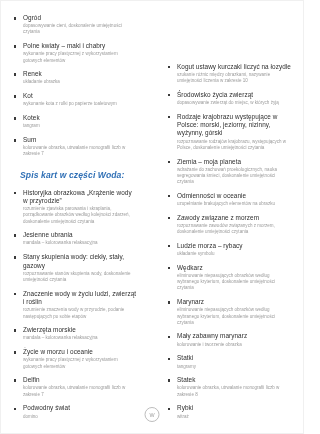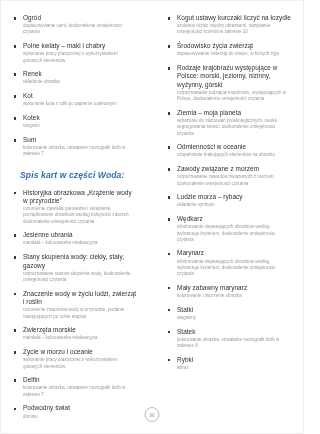--- a/index.html
+++ b/index.html
@@ -26,21 +26,21 @@
     position: absolute;
     left: 0; top: 0;
     width: 100%; height: 100%;
     border: 1px solid #f0f0f0;
     box-sizing: border-box;
     pointer-events: none;
   }
   .columns {
     display: flex;
     gap: 16px;
-    align-items: flex-start;
+    align-items: flex-end;
   }
   .col {
     width: 50%;
     box-sizing: border-box;
   }
   .col-left { padding-right: 6px; padding-left: 6px; }
   .col-right { padding-left: 8px; padding-right: 4px; }
 
   ul.list {
     list-style: none;

